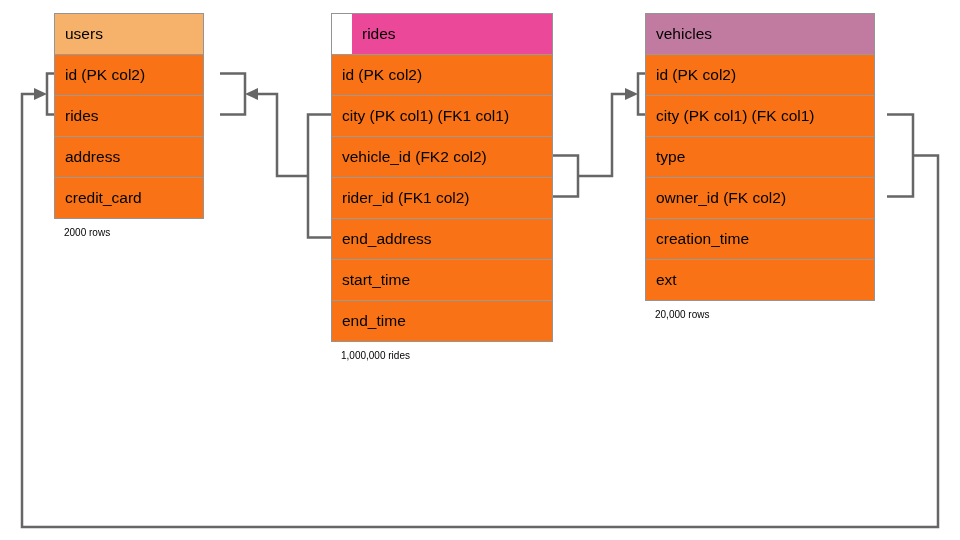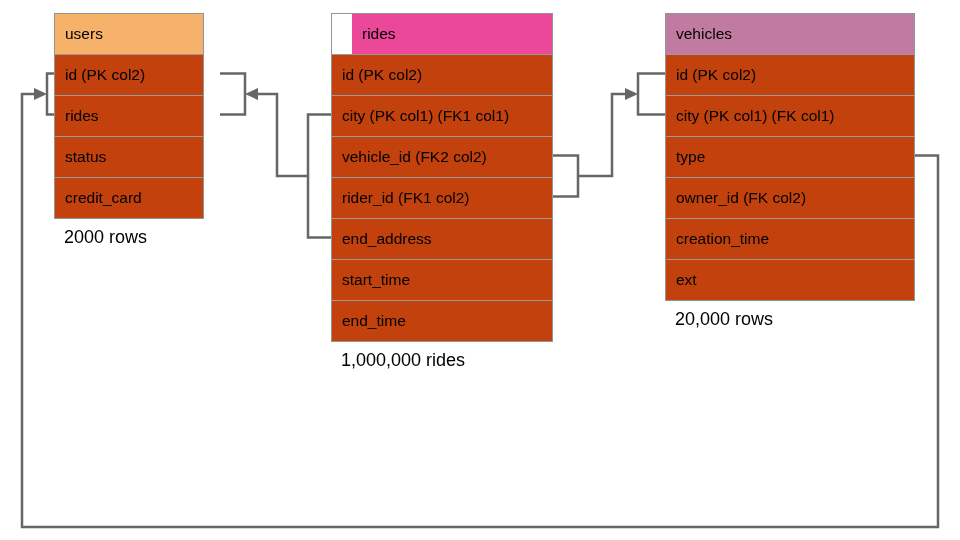--- a/index.html
+++ b/index.html
@@ -48,33 +48,33 @@
     padding-left:10px;
     font-size:15.5px;
     color:#000000;
   }
   .table-rows .column-row{
     height:41px;
     line-height:40px;
     padding-left:10px;
     font-size:15.5px;
     border-top:1px solid var(--row-divider);
-    background:#c2410c;
+    background:#f97316;
     white-space:nowrap;
     overflow:hidden;
   }
   .row-count{
     margin-top:8px;
     padding-left:10px;
-    font-size:18px;
+    font-size:10px;
     color:#000000;
   }
   .t-users{left:54px;top:13px;width:150px;}
   .t-rides{left:331px;top:13px;width:222px;}
-  .t-vehicles{left:665px;top:13px;width:250px;}
+  .t-vehicles{left:645px;top:13px;width:230px;}
 </style>
 </head>
 <body>
 
 <div class="canvas">
 
   <svg class="connector-svg" viewBox="0 0 960 540" xmlns="http://www.w3.org/2000/svg">
 
     <polyline points="220,73.5 245,73.5 245,114.5 220,114.5"></polyline>
 
@@ -97,21 +97,21 @@
 
     <polyline points="70,73.5 47,73.5 47,114.5 70,114.5"></polyline>
   </svg>
 
   <div class="db-table t-users">
     <div class="table-box">
       <div class="table-header" style="background-color: rgb(246, 178, 107);">users</div>
       <div class="table-rows">
           <div class="column-row">id (PK col2)</div>
           <div class="column-row">rides</div>
-          <div class="column-row">status</div>
+          <div class="column-row">address</div>
           <div class="column-row">credit_card</div>
         </div>
     </div>
     <div class="row-count">2000 rows</div>
   </div>
 
   <div class="db-table t-rides">
     <div class="table-box">
       <div class="table-header" style="background-color: #ec4899; margin-left: 20px;">rides</div>
       <div class="table-rows">

